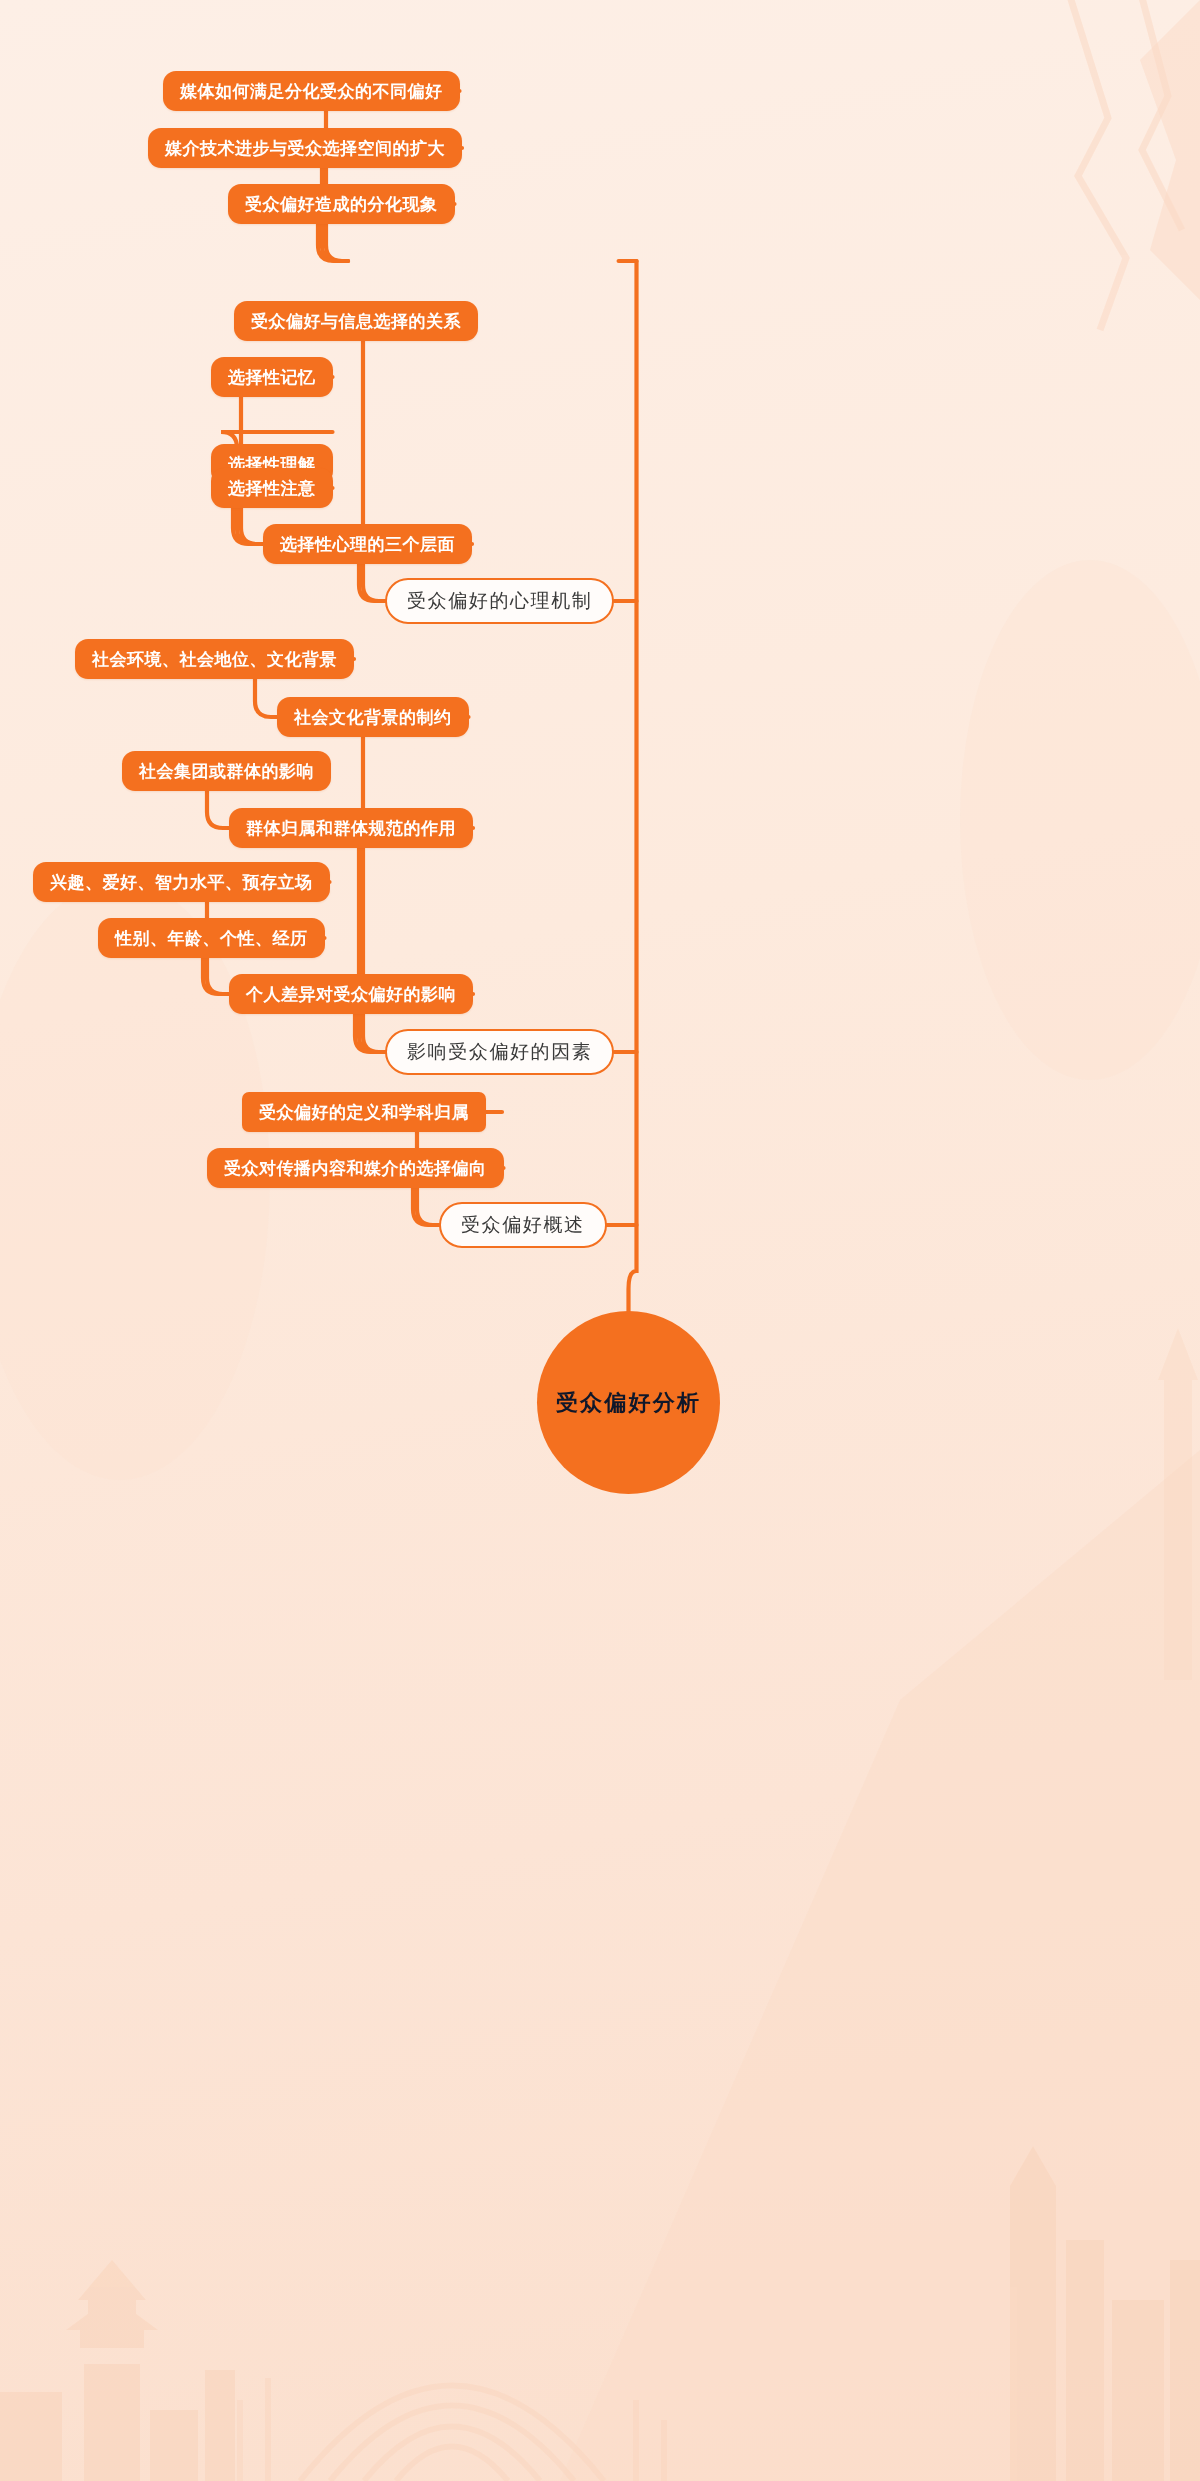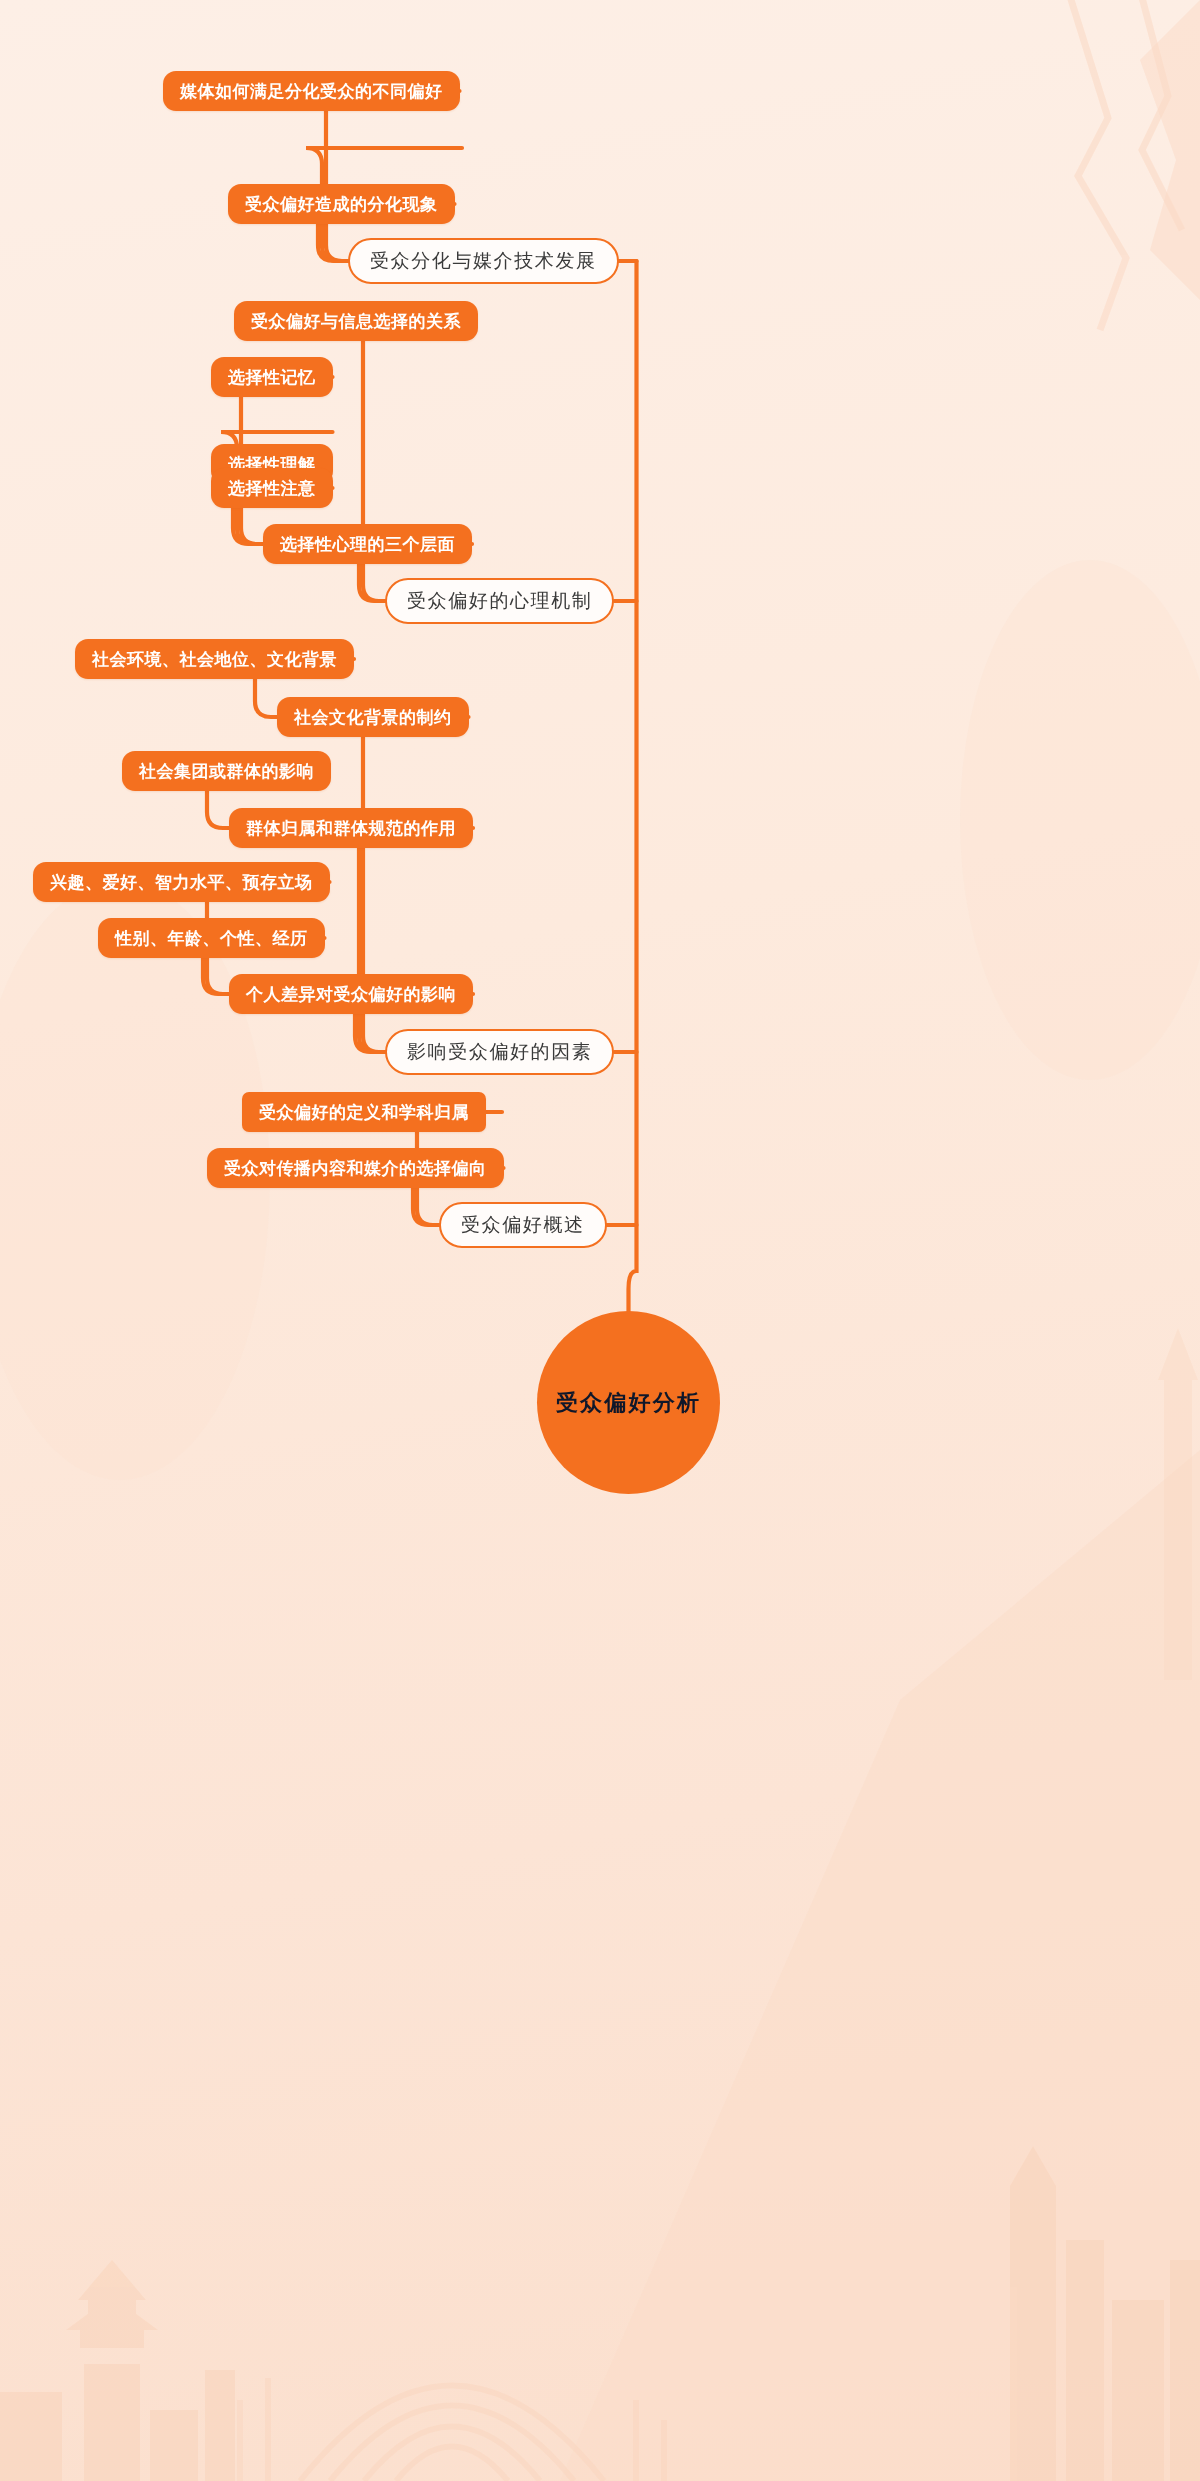--- a/index.html
+++ b/index.html
@@ -126,22 +126,22 @@
         <path d="M354 659 L239 659 Q255 659 255 675 L255 701 Q255 717 271 717 L277 717"></path>
         <path d="M322 771 L191 771 Q207 771 207 787 L207 812 Q207 828 223 828 L229 828"></path>
         <path d="M329.5 882 L191 882 Q207 882 207 898 L207 978 Q207 994 223 994 L229 994"></path>
         <path d="M324.5 938 L187 938 Q203 938 203 954 L203 978 Q203 994 219 994 L229 994"></path>
         <path d="M502 1112 L401 1112 Q417 1112 417 1128 L417 1209 Q417 1225 433 1225 L439 1225"></path>
         <path d="M503.5 1168 L397 1168 Q413 1168 413 1184 L413 1209 Q413 1225 429 1225 L439 1225"></path>
       </g>
   </svg>
 
   <div class="node leaf" style="left:163px;top:71px;">媒体如何满足分化受众的不同偏好</div>
+  <div class="node leaf" style="left:148px;top:128px;">媒介技术进步与受众选择空间的扩大</div>
   <div class="node leaf" style="left:228px;top:184px;">受众偏好造成的分化现象</div>
-  <div class="node branch" style="left:348px;top:238px;">受众分化与媒介技术发展</div>
 
   <div class="node leaf" style="left:234px;top:301px;">受众偏好与信息选择的关系</div>
   <div class="node leaf" style="left:211px;top:357px;">选择性记忆</div>
   <div class="node leaf" style="left:211px;top:412px;margin-top:32px;">选择性理解</div>
   <div class="node leaf" style="left:211px;top:468px;">选择性注意</div>
   <div class="node leaf" style="left:263px;top:524px;">选择性心理的三个层面</div>
   <div class="node branch" style="left:385px;top:578px;">受众偏好的心理机制</div>
 
   <div class="node leaf" style="left:75px;top:639px;">社会环境、社会地位、文化背景</div>
   <div class="node leaf" style="left:277px;top:697px;">社会文化背景的制约</div>

